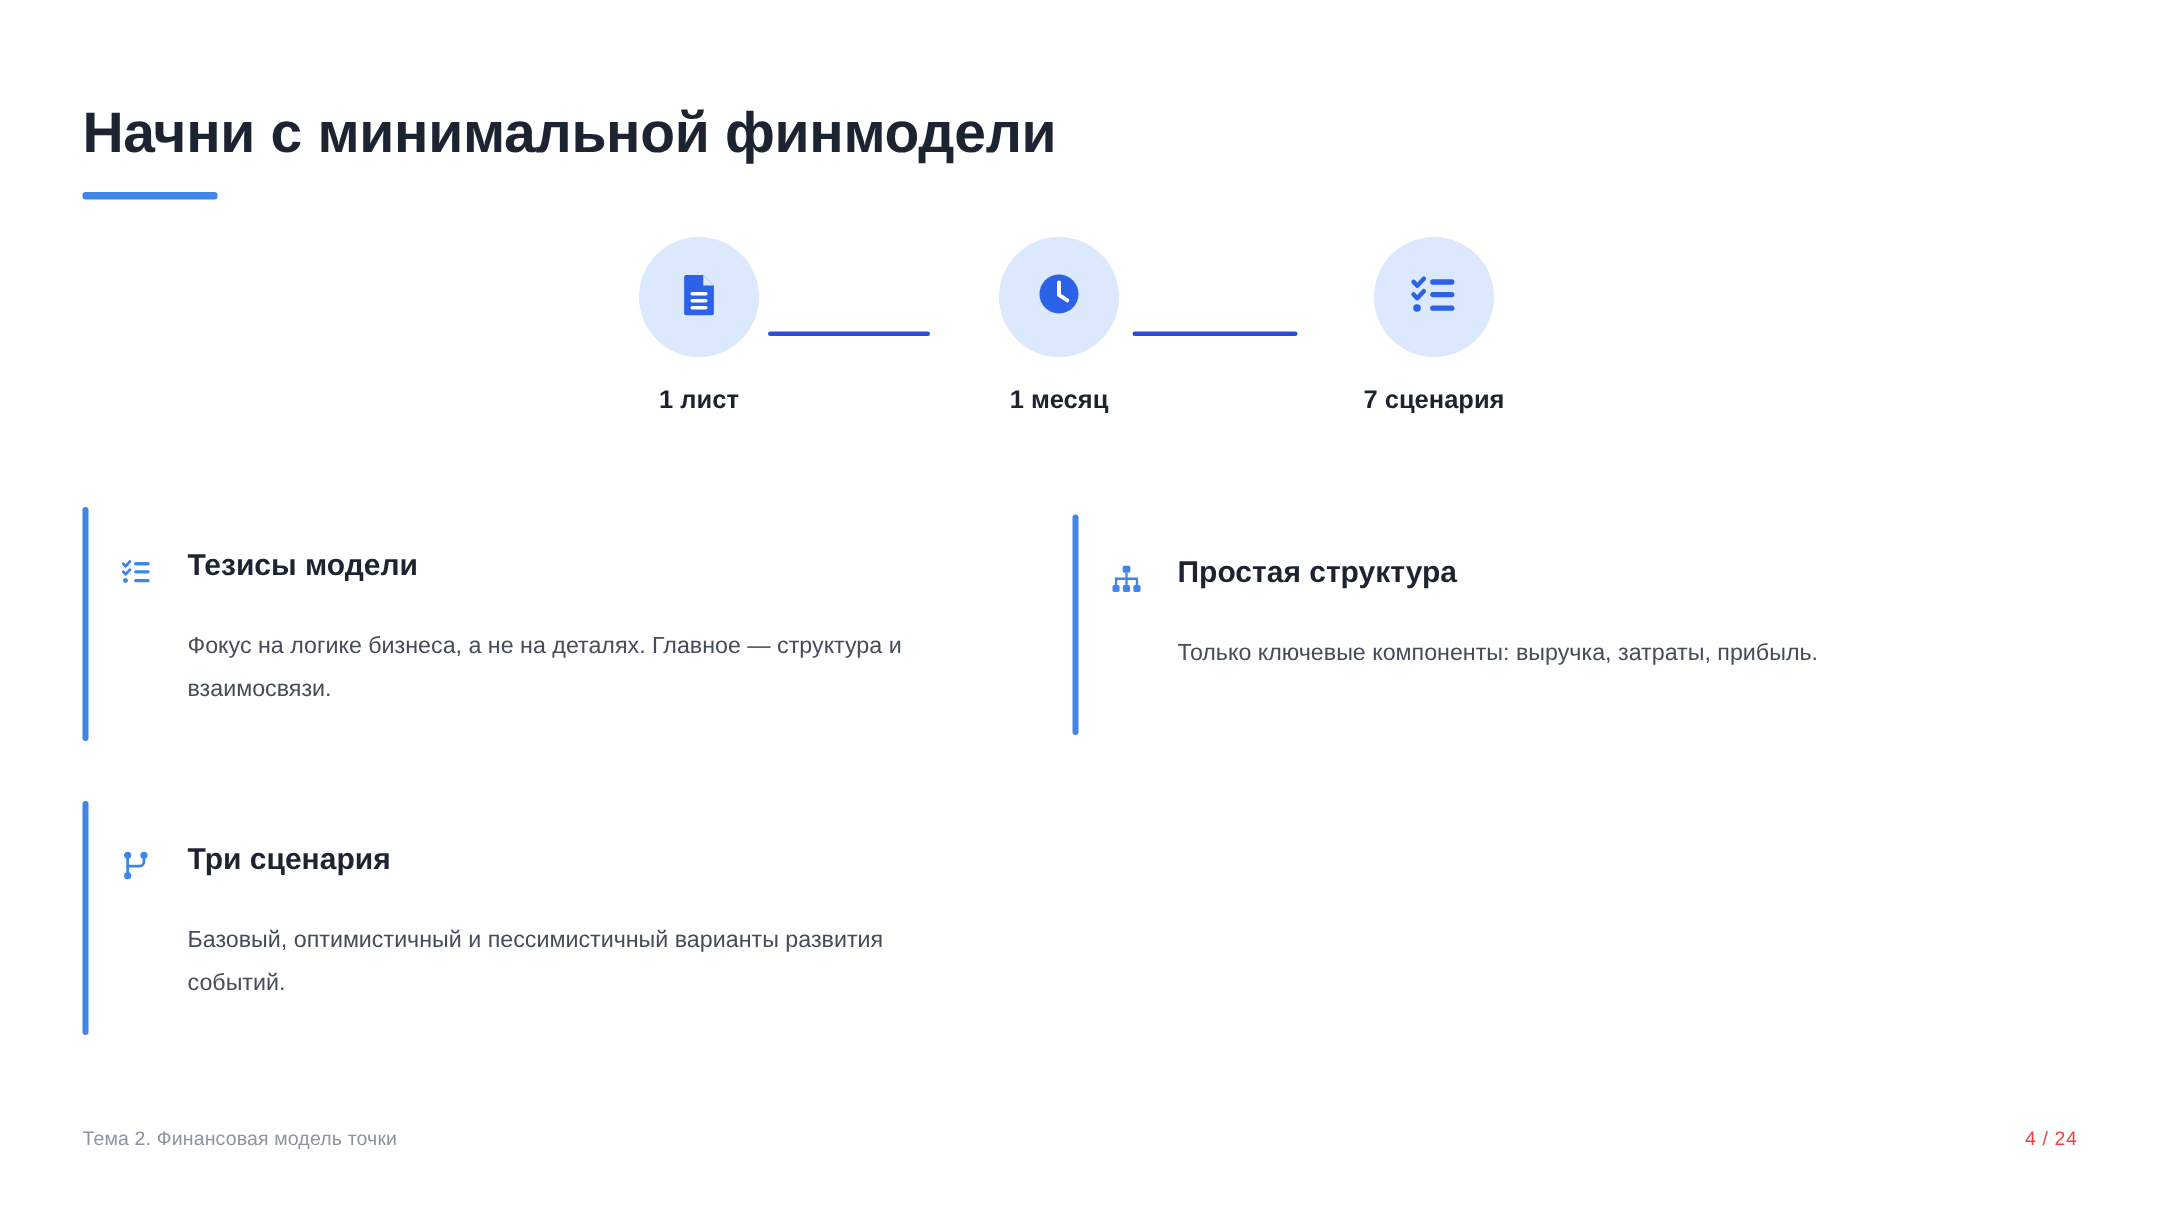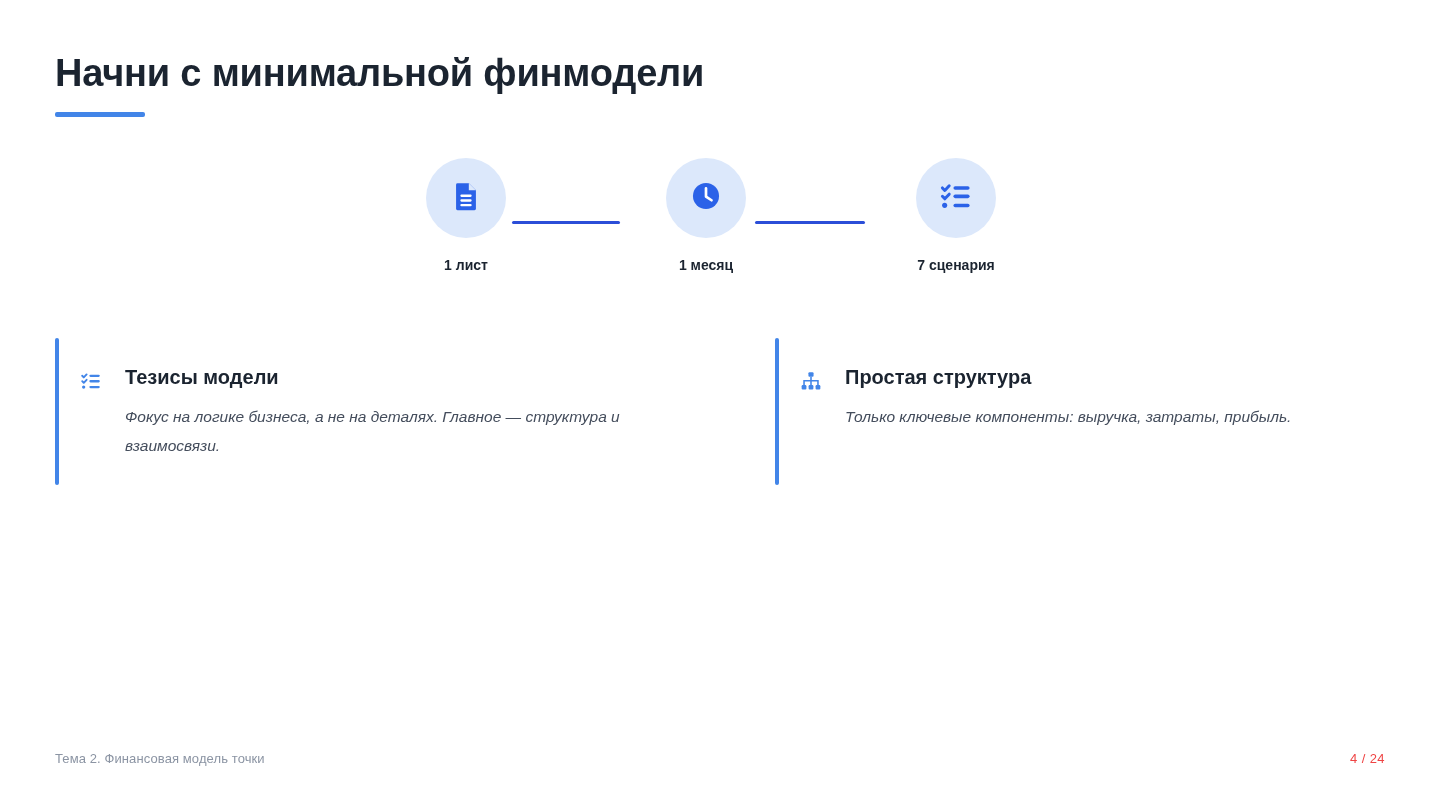--- a/index.html
+++ b/index.html
@@ -33,20 +33,21 @@
     top: 48px;
   }
 
   .slide-title {
     font-size: 38px;
     line-height: 50px;
     font-weight: bold;
     letter-spacing: -0.2px;
     color: #1b2430;
     white-space: nowrap;
+    margin-top: 16px;
   }
 
   .title-rule {
     margin-top: 14px;
     width: 90px;
     height: 5px;
     border-radius: 2px;
     background: #4285e8;
   }
 
@@ -76,21 +77,21 @@
     margin: 0 auto;
     border-radius: 50%;
     background: #dce8fb;
     display: flex;
     align-items: center;
     justify-content: center;
   }
 
   .step-label {
     margin-top: 19px;
-    font-size: 14px;
+    font-size: 17px;
     font-weight: bold;
     color: #1b2430;
     white-space: nowrap;
   }
 
   .connector {
     position: absolute;
     top: 63px;
     height: 3px;
     border-radius: 2px;
@@ -103,21 +104,21 @@
   
   .cards {
     position: absolute;
     left: 55px;
     top: 338px;
     width: 1330px;
   }
 
   .card-row {
     display: flex;
-    gap: 120px;
+    gap: 60px;
     align-items: center;
   }
 
   .card-row + .card-row { margin-top: 40px; }
 
   .card {
     position: relative;
     flex: 0 0 600px;
     min-height: 147px;
     padding: 26px 0 20px 70px;
@@ -145,26 +146,25 @@
   }
 
   .card-title {
     font-size: 20px;
     font-weight: bold;
     line-height: 26px;
     color: #1b2430;
   }
 
   .card-text {
-    margin-top: 12px;
+    margin-top: 26px;
     font-size: 15.5px;
     line-height: 29px;
     color: #444d5c;
     max-width: 560px;
-    font-style: italic;
   }
 
   
   .footer {
     position: absolute;
     left: 55px;
     right: 55px;
     bottom: 44px;
     display: flex;
     align-items: center;
@@ -266,20 +266,34 @@
             <path d="M12 7.4v4.4M4.4 16.4v-4.6h15.2v4.6M12 11.8v4.6" stroke="#4285e8" stroke-width="1.7" fill="none"></path>
           </svg>
         </div>
         <div class="card-title">Простая структура</div>
         <div class="card-text">Только ключевые компоненты: выручка, затраты, прибыль.</div>
       </div>
     </div>
 
     <div class="card-row">
 
+      <div class="card">
+        <div class="card-bar"></div>
+        <div class="card-icon">
+          <svg width="22" height="22" viewBox="0 0 24 24" fill="none">
+            <circle cx="5.6" cy="4.6" r="2.6" fill="#4285e8"></circle>
+            <circle cx="17.4" cy="4.6" r="2.6" fill="#4285e8"></circle>
+            <circle cx="5.6" cy="19.4" r="2.6" fill="#4285e8"></circle>
+            <path d="M5.6 7.2v9.6" stroke="#4285e8" stroke-width="2" stroke-linecap="round" fill="none"></path>
+            <path d="M17.4 7.2v2.1a3.2 3.2 0 0 1-3.2 3.2H5.6" stroke="#4285e8" stroke-width="2" stroke-linecap="round" stroke-linejoin="round" fill="none"></path>
+          </svg>
+        </div>
+        <div class="card-title">Три сценария</div>
+        <div class="card-text">Базовый, оптимистичный и пессимистичный варианты развития событий.</div>
+      </div>
 
     </div>
   </div>
 
   <div class="footer">
     <div class="footer-note">Тема 2. Финансовая модель точки</div>
     <div class="footer-page">4 / 24</div>
   </div>
 
 </div>

